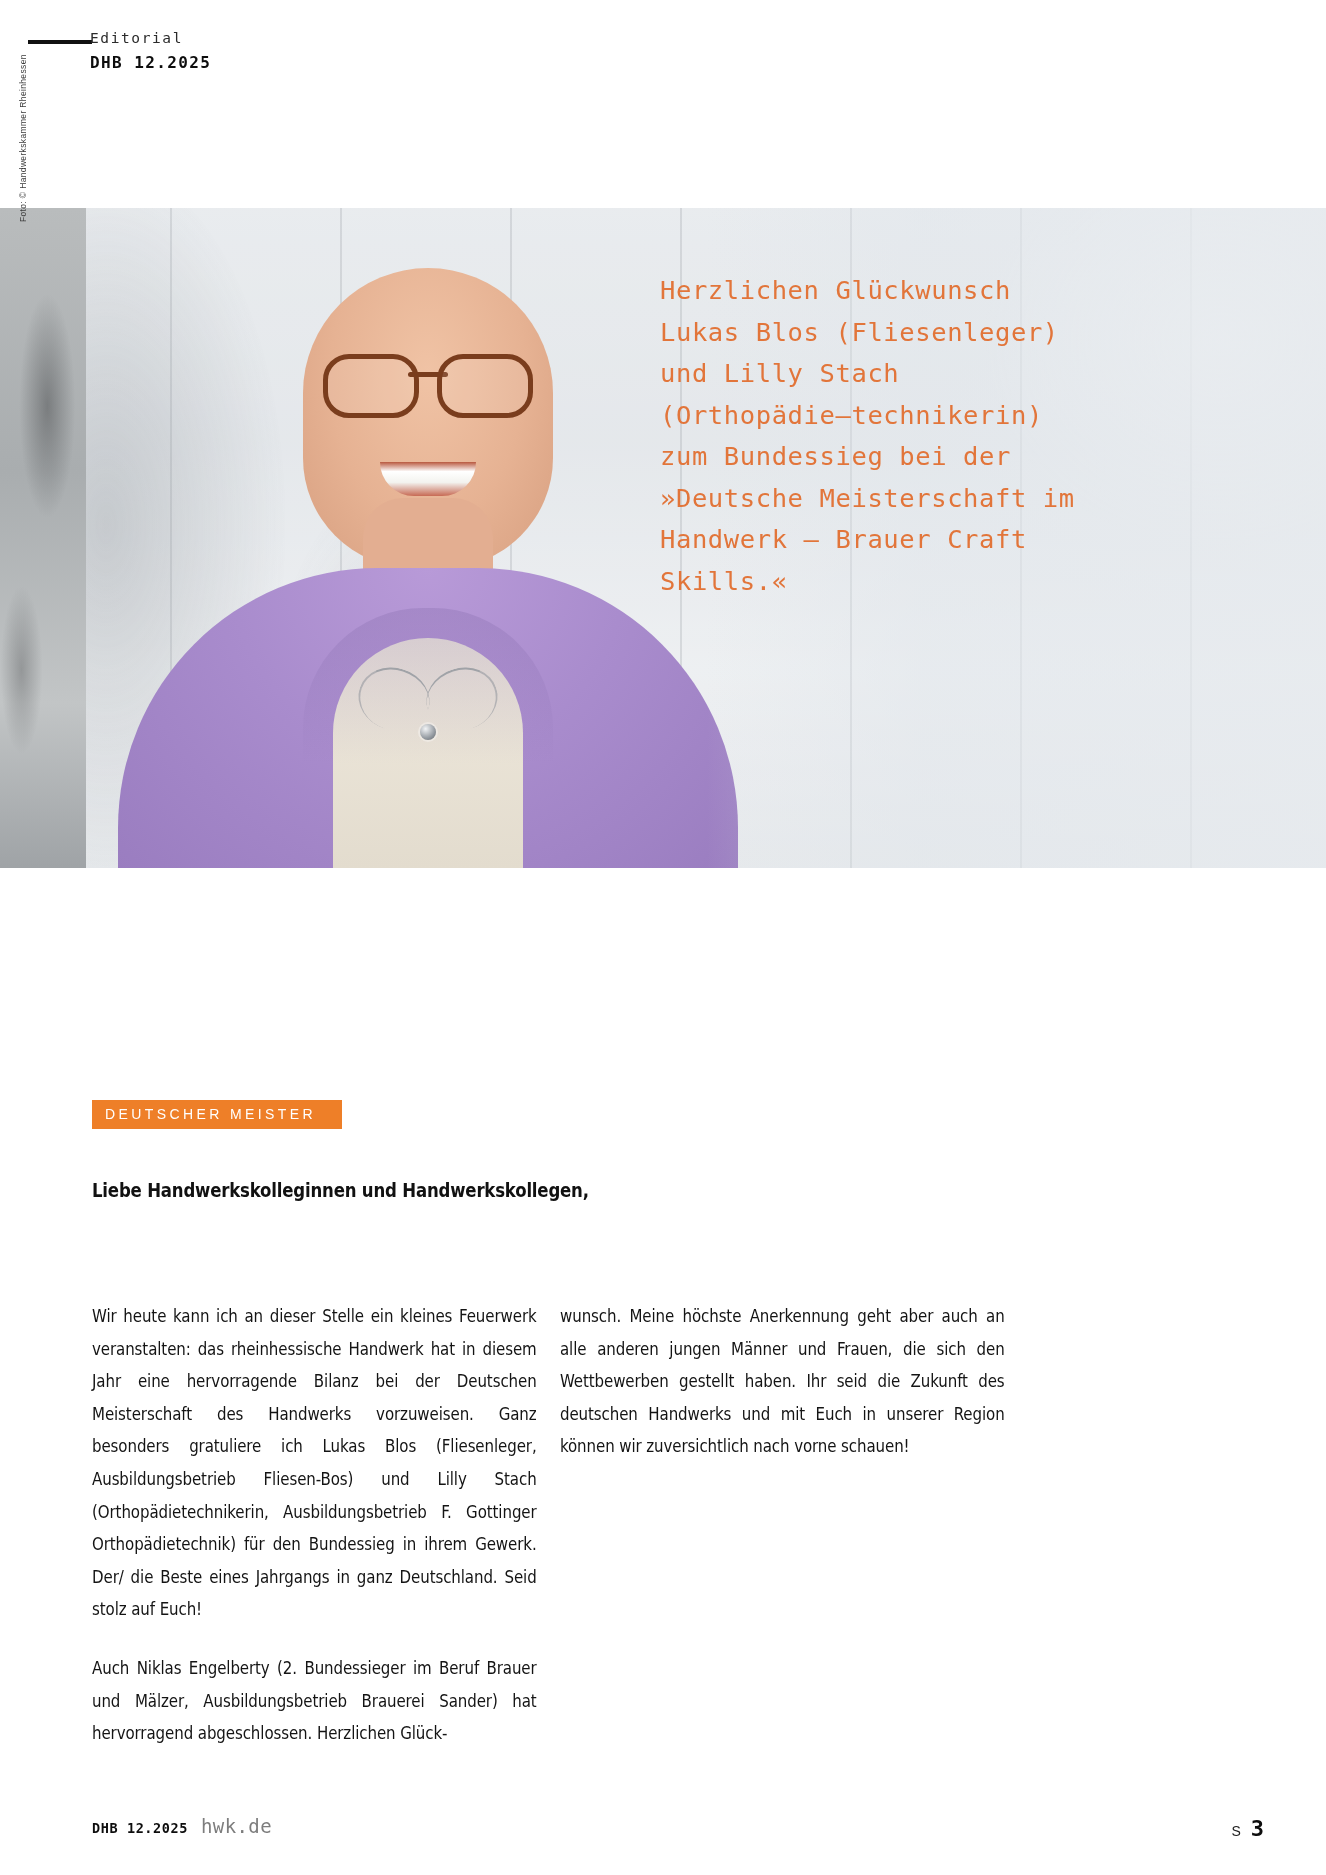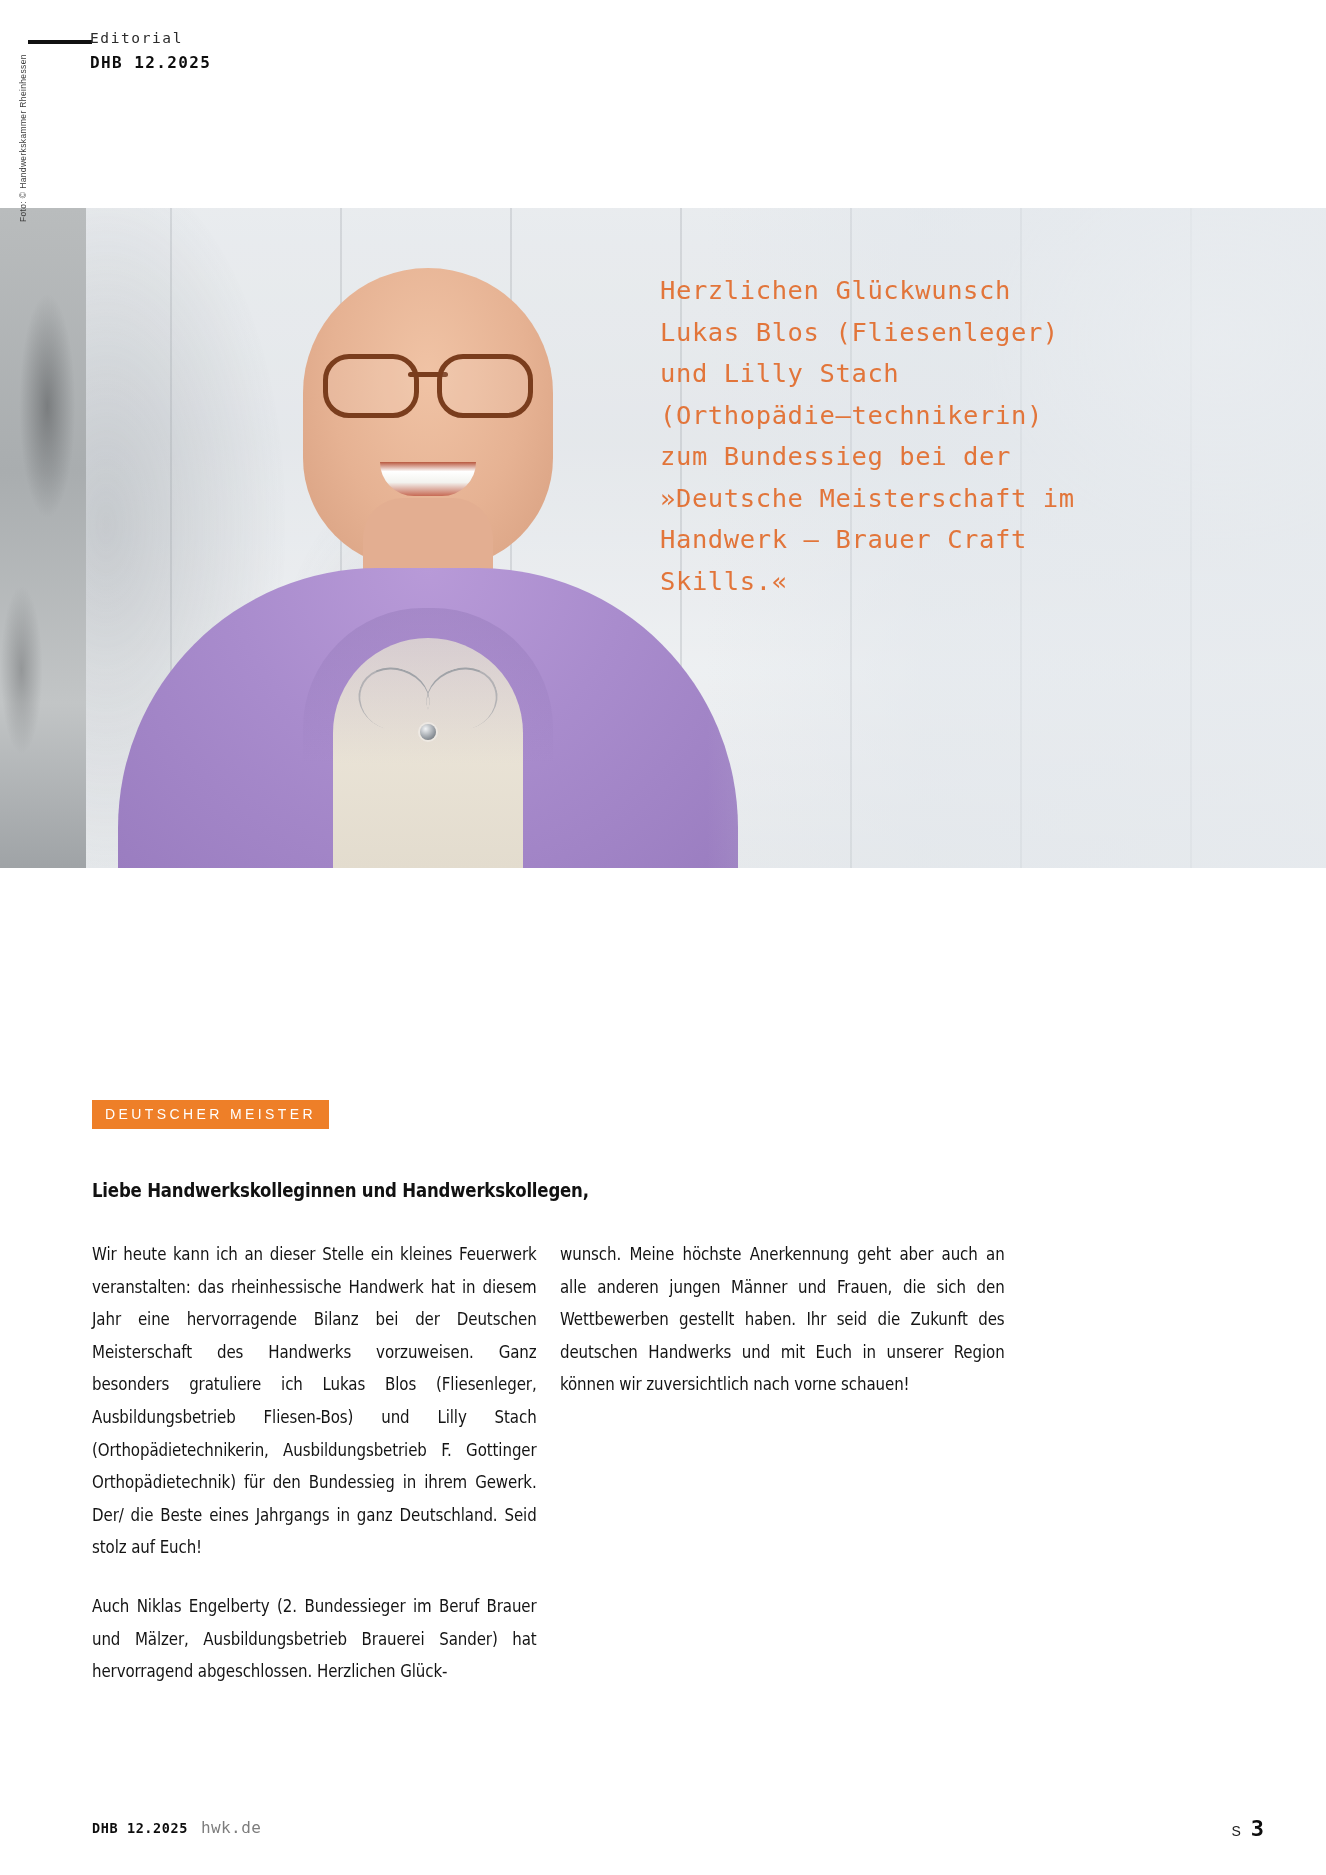--- a/index.html
+++ b/index.html
@@ -156,33 +156,33 @@
     font-family:"DejaVu Sans Mono", monospace;
     font-size:25.5px;line-height:41.5px;
     letter-spacing:.6px;color:#e2753a;font-weight:400;
   }
 
   
   .badge{
     position:absolute;left:92px;top:1100px;
     background:#ee7f28;color:#fff;
     font-size:14px;letter-spacing:3.4px;font-weight:400;
-    padding:6px 13px 7px 13px;
+    padding:6px 26px 7px 13px;
     font-family:"Liberation Sans", sans-serif;
   }
 
   
   .salutation{
     position:absolute;left:92px;top:1178px;width:1000px;
     font-family:"DejaVu Sans Condensed","Liberation Sans", sans-serif;
     font-weight:700;font-size:20px;color:#111;letter-spacing:-.2px;
     transform:scaleX(.92);transform-origin:left center;
   }
 
-  .cols{position:absolute;left:92px;top:1238px;width:1010px;}
+  .cols{position:absolute;left:92px;top:1300px;width:1010px;}
   .col{width:468px;float:left;}
   .col.right{}
   .col p{
     margin:0 0 26px 0;
     font-family:"DejaVu Sans Condensed","Liberation Sans", sans-serif;
     font-size:17.6px;line-height:32.6px;color:#141414;
     text-align:justify;letter-spacing:-.1px;
     transform:scaleX(.95);transform-origin:left top;
   }
   .col p:last-child{margin-bottom:0;}
@@ -209,21 +209,21 @@
   .foot-left{
     position:absolute;left:92px;bottom:38px;
     display:flex;align-items:baseline;gap:13px;
   }
   .foot-issue{
     font-family:"DejaVu Sans Mono", monospace;font-weight:700;
     font-size:13.5px;letter-spacing:.6px;color:#0d0d0d;
   }
   .foot-url{
     font-family:"DejaVu Sans Mono", monospace;font-weight:400;
-    font-size:16px;letter-spacing:.4px;color:#7d7d7d;text-align:right;
+    font-size:19px;letter-spacing:.4px;color:#7d7d7d;text-align:right;
   }
   .foot-right{
     position:absolute;right:62px;bottom:34px;
     display:flex;align-items:baseline;gap:9px;
   }
   .foot-s{
     font-family:"Liberation Sans", sans-serif;font-size:14px;
     letter-spacing:1px;color:#222;
   }
   .foot-num{

